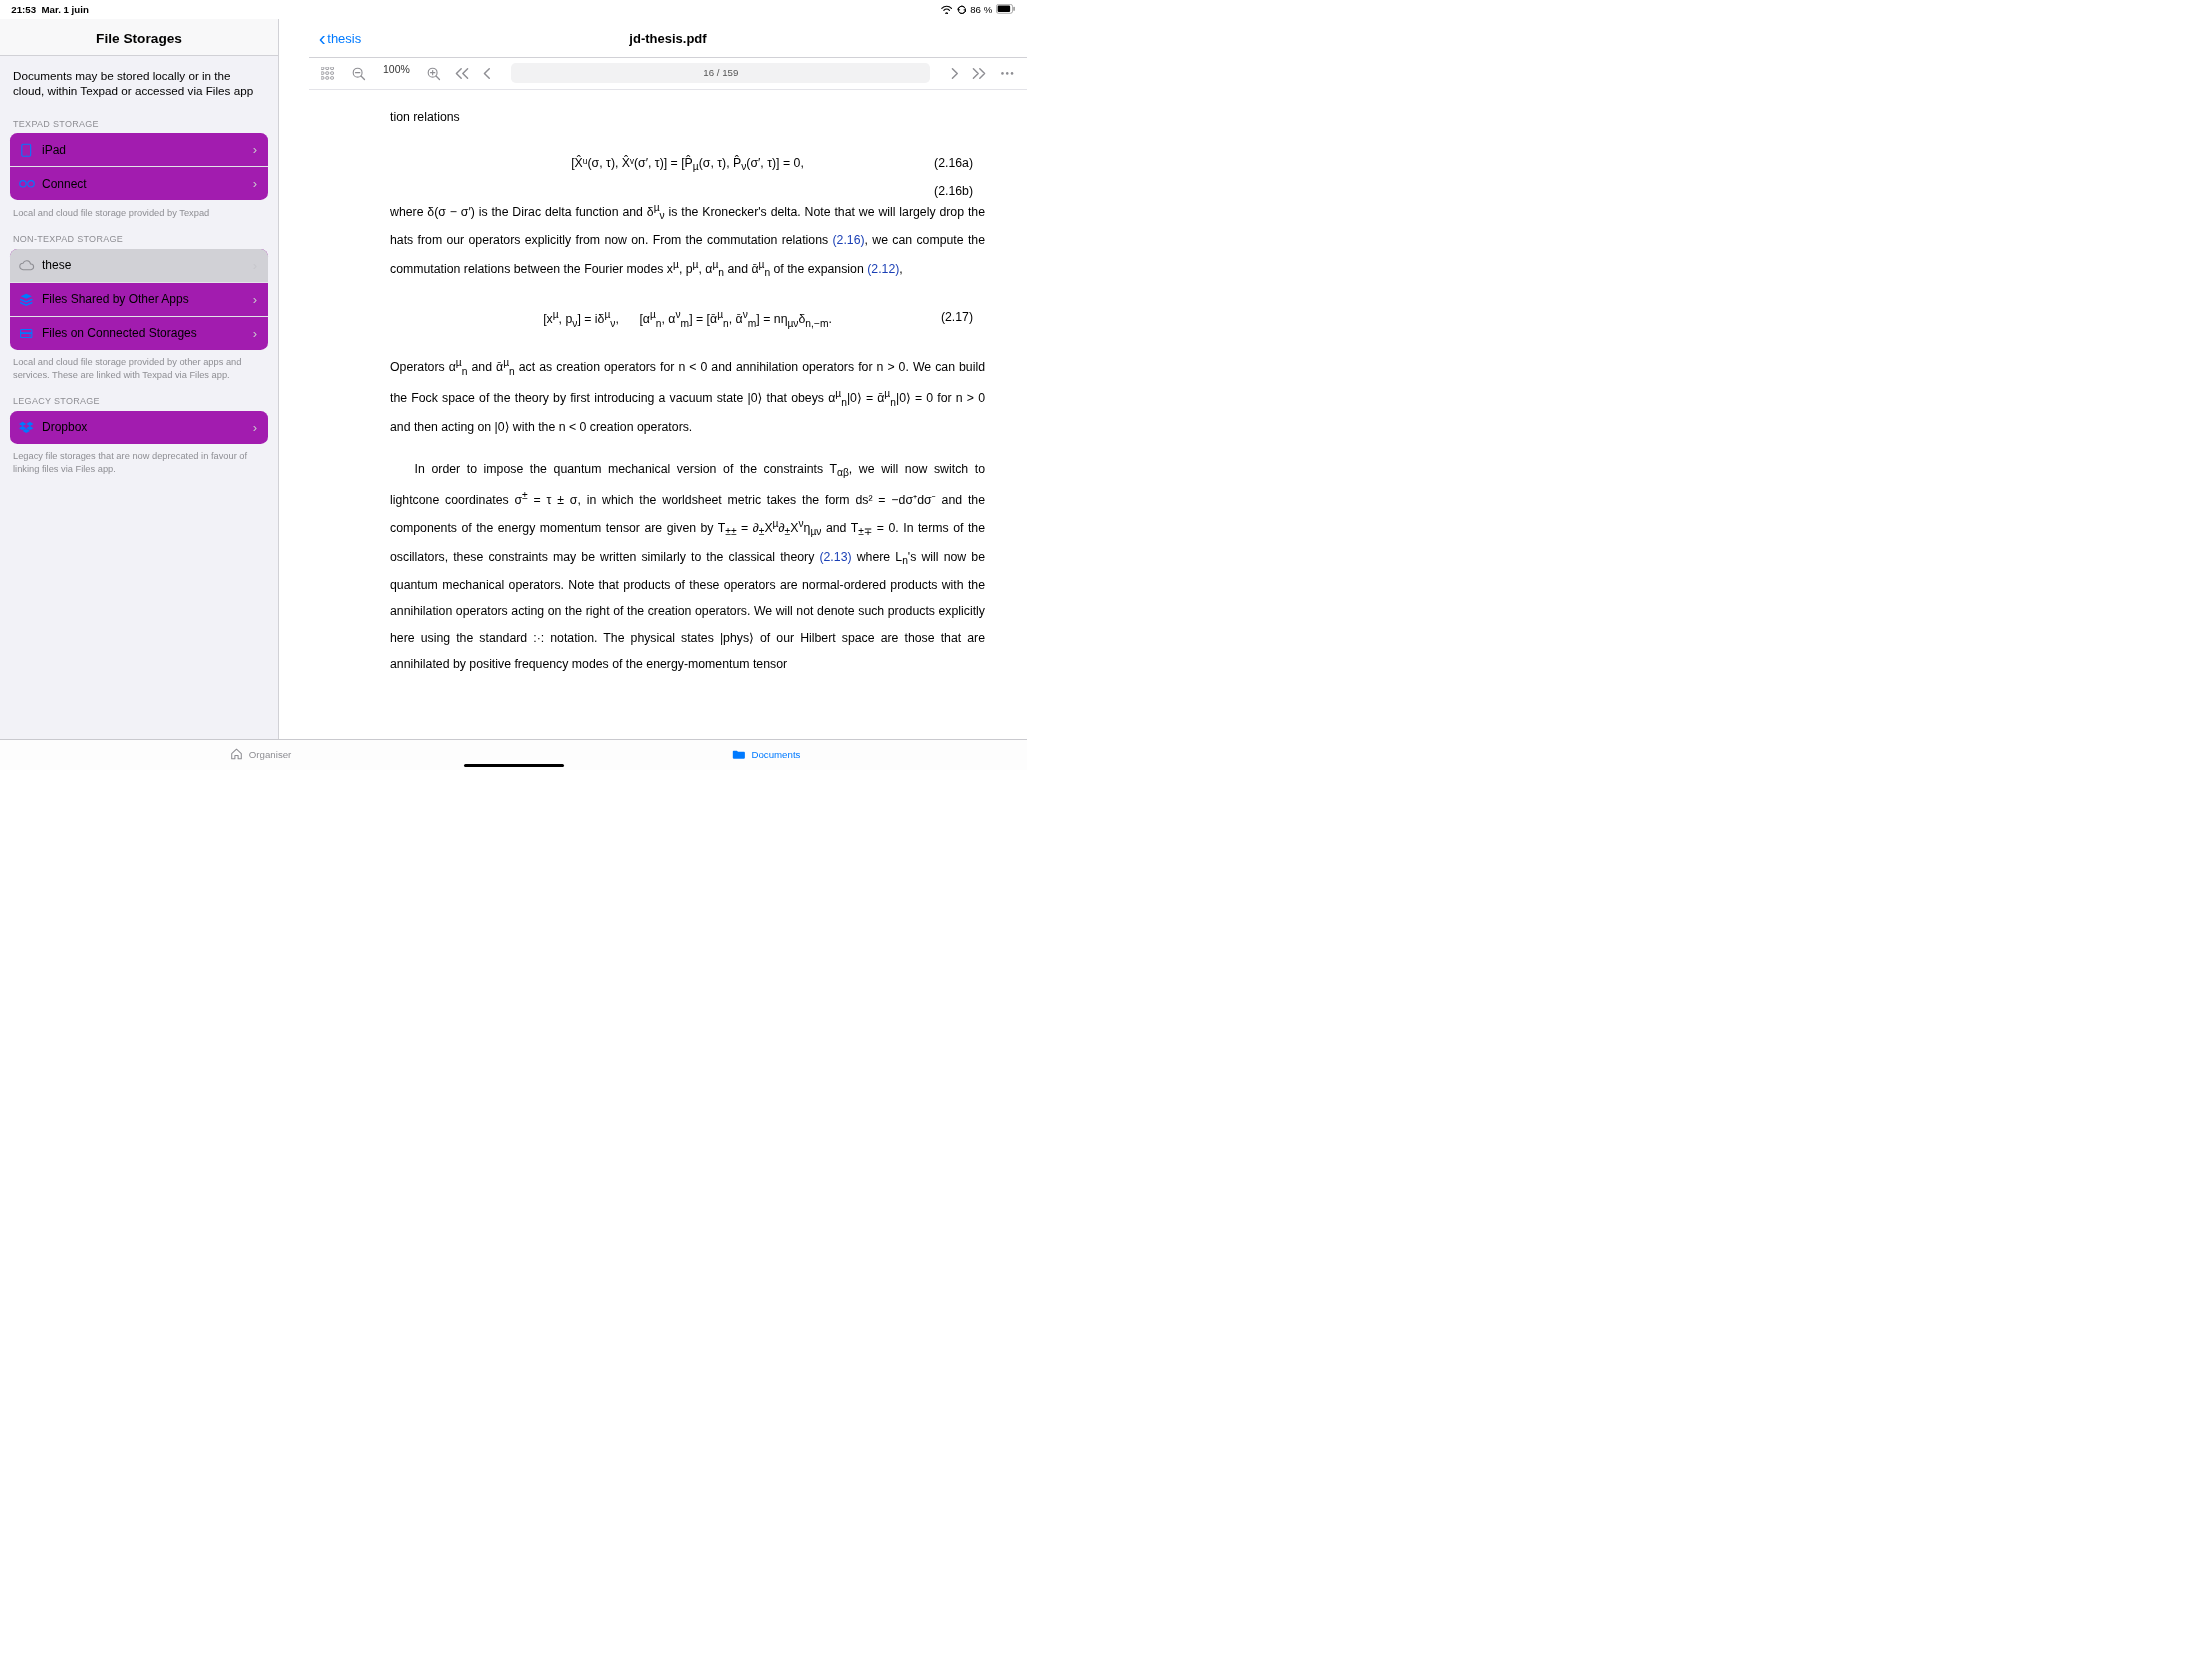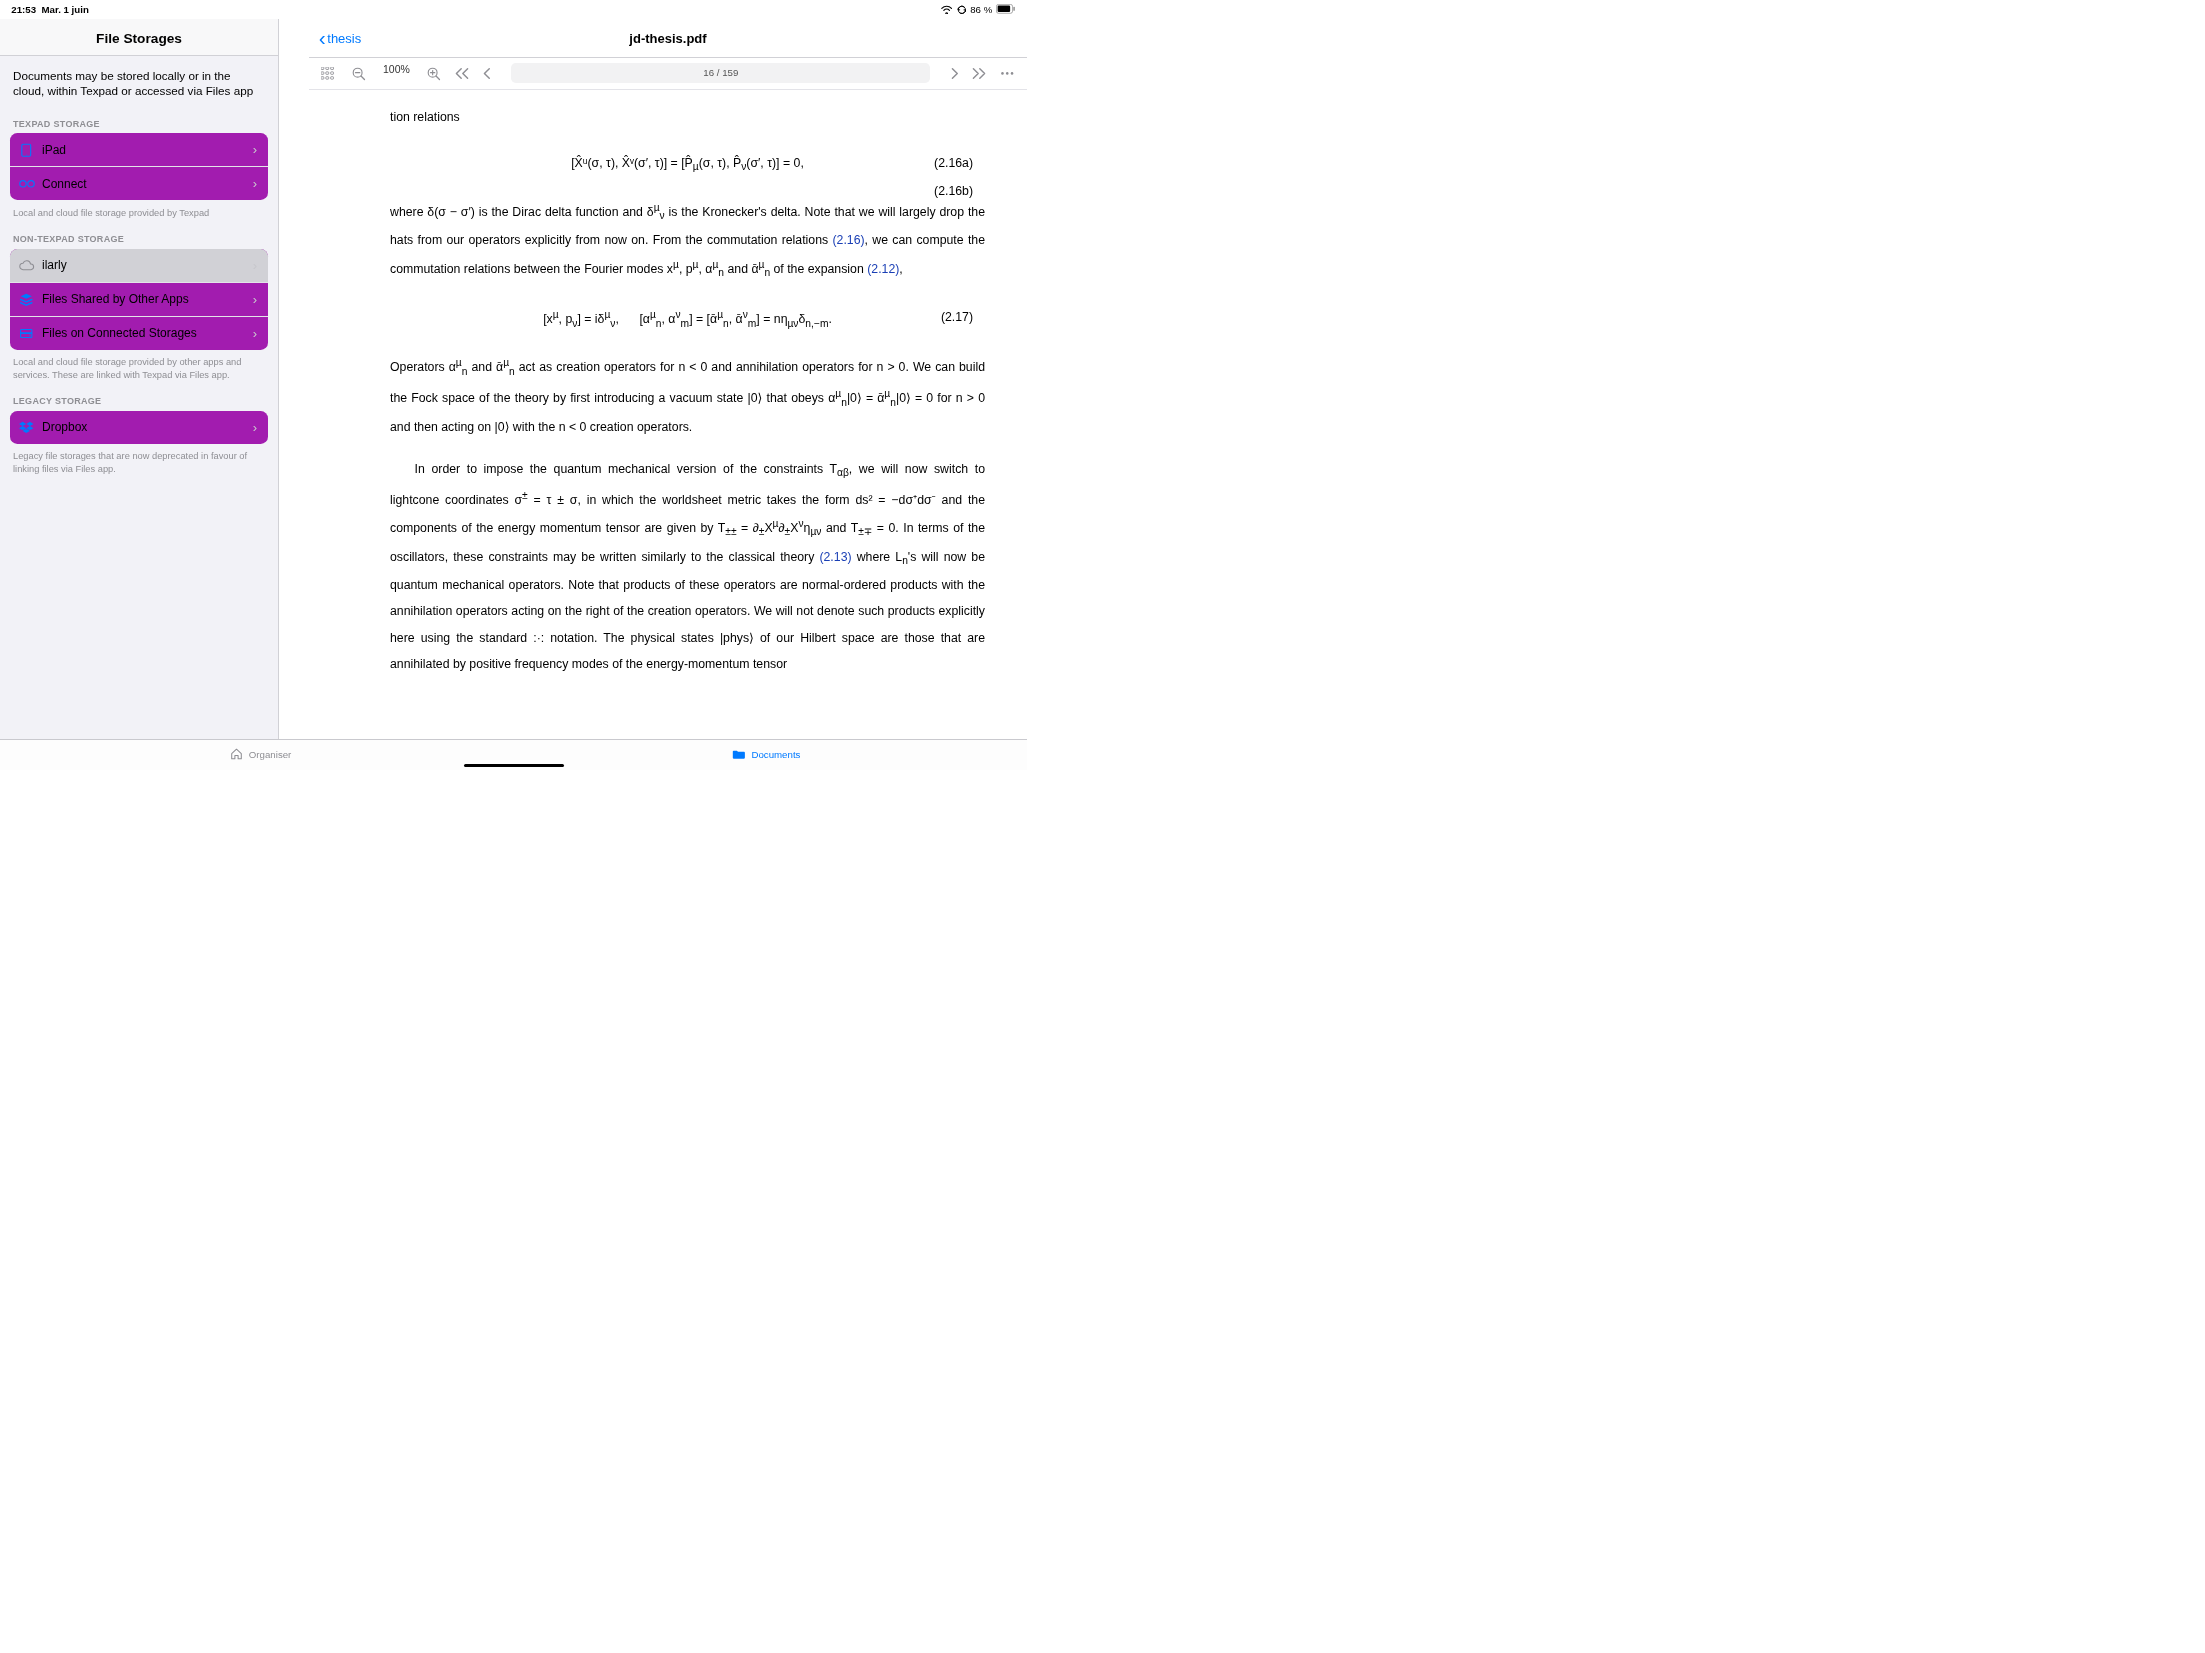--- a/index.html
+++ b/index.html
@@ -15,21 +15,21 @@
   .main { display: flex; height: calc(100% - 19.4px - 31px); gap: 30px; }
   .sidebar { width: 279px; background: #f2f2f7; border-right: 0.8px solid #d1d1d6; position: relative; }
   .content { flex: 1; display: flex; flex-direction: column; position: relative; }
 
   
   .sidebar-title { font-size: 13.7px; font-weight: 600; text-align: center; padding: 11.3px 0 9.7px; background: #f8f8f9; border-bottom: 0.4px solid #d1d1d6; }
 
   
   .sb-content { padding: 0; height: calc(100% - 40px); overflow-y: auto; }
   .sb-descriptor { font-size: 11.7px; color: #000; padding: 11.3px 13px 4.8px; line-height: 1.35; }
-  .sb-section-h { font-size: 9px; color: #8e8e93; font-weight: 700; letter-spacing: 0.3px; padding: 14.5px 13px 4.8px; }
+  .sb-section-h { font-size: 9px; color: #8e8e93; font-weight: 400; letter-spacing: 0.3px; padding: 14.5px 13px 4.8px; }
   .sb-group { background: #a21caf; border-radius: 7.3px; margin: 0 9.7px; overflow: hidden; }
   .sb-row { display: flex; align-items: center; padding: 9px 11.3px 9px 9.7px; border-bottom: 0.4px solid #e3e3e8; position: relative; }
   .sb-row:last-child { border-bottom: none; }
   .sb-row.selected { background: #d1d1d6; }
   .sb-icon-wrap { width: 22.6px; display: flex; align-items: center; justify-content: flex-start; }
   .sb-label { flex:1; font-size: 12px; }
   .sb-chevron { color: #c7c7cc; font-size: 13px; }
   .sb-footer { font-size: 9.3px; color: #8e8e93; padding: 6.5px 13px 0; line-height: 1.35; }
 
   
@@ -125,21 +125,21 @@
       <div class="sb-footer">Local and cloud file storage provided by Texpad</div>
 
       <div class="sb-section-h">NON-TEXPAD STORAGE</div>
       <div class="sb-group">
         <div class="sb-row selected">
           <span class="sb-icon-wrap">
             <svg width="16" height="11.3" viewBox="0 0 20 14">
                 <path d="M5 12 a4 4 0 0 1 0 -8 a5 5 0 0 1 9.5 1 A3.3 3.3 0 0 1 15 12 Z" fill="none" stroke="#8e8e93" stroke-width="1.3"></path>
               </svg>
           </span>
-          <span class="sb-label">ilarly</span>
+          <span class="sb-label">these</span>
           <span class="sb-chevron">›</span>
         </div>
         <div class="sb-row">
           <span class="sb-icon-wrap">
             <svg width="14.5" height="13" viewBox="0 0 18 16">
                 <path d="M9 1 L16 4 L9 7 L2 4 Z" fill="#007aff"></path>
                 <path d="M2 8 L9 11 L16 8" fill="none" stroke="#007aff" stroke-width="1.8" stroke-linecap="round"></path>
                 <path d="M2 12 L9 15 L16 12" fill="none" stroke="#007aff" stroke-width="1.8" stroke-linecap="round"></path>
               </svg>
           </span>

